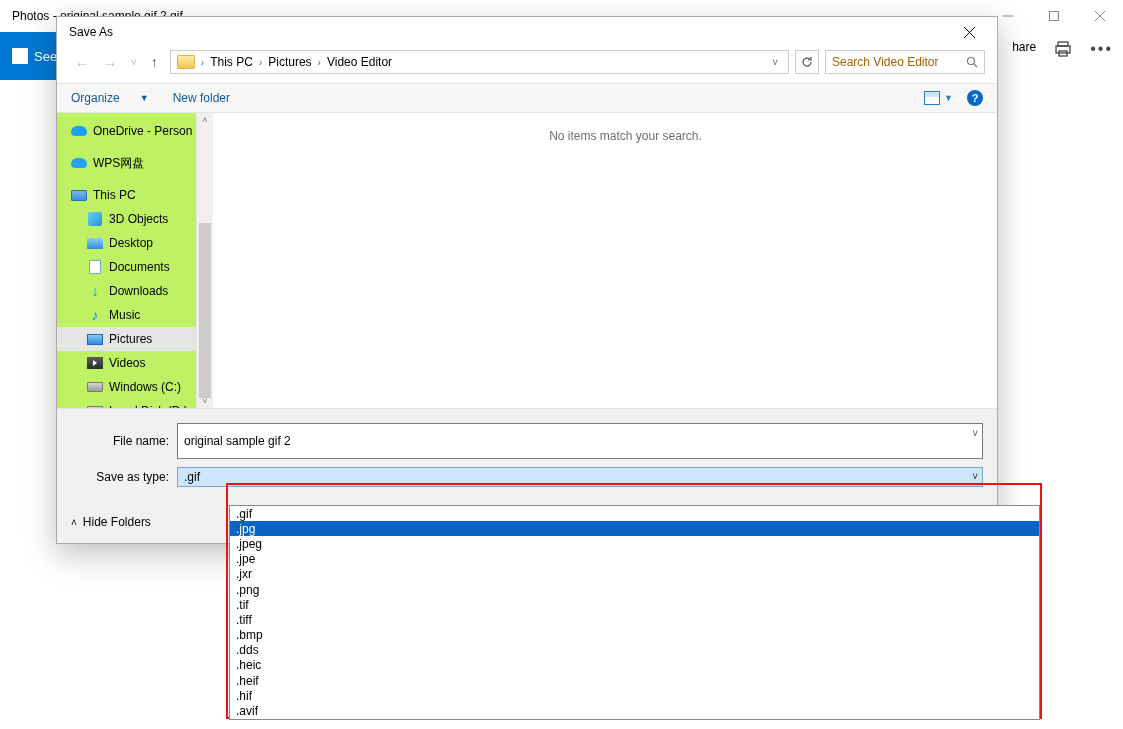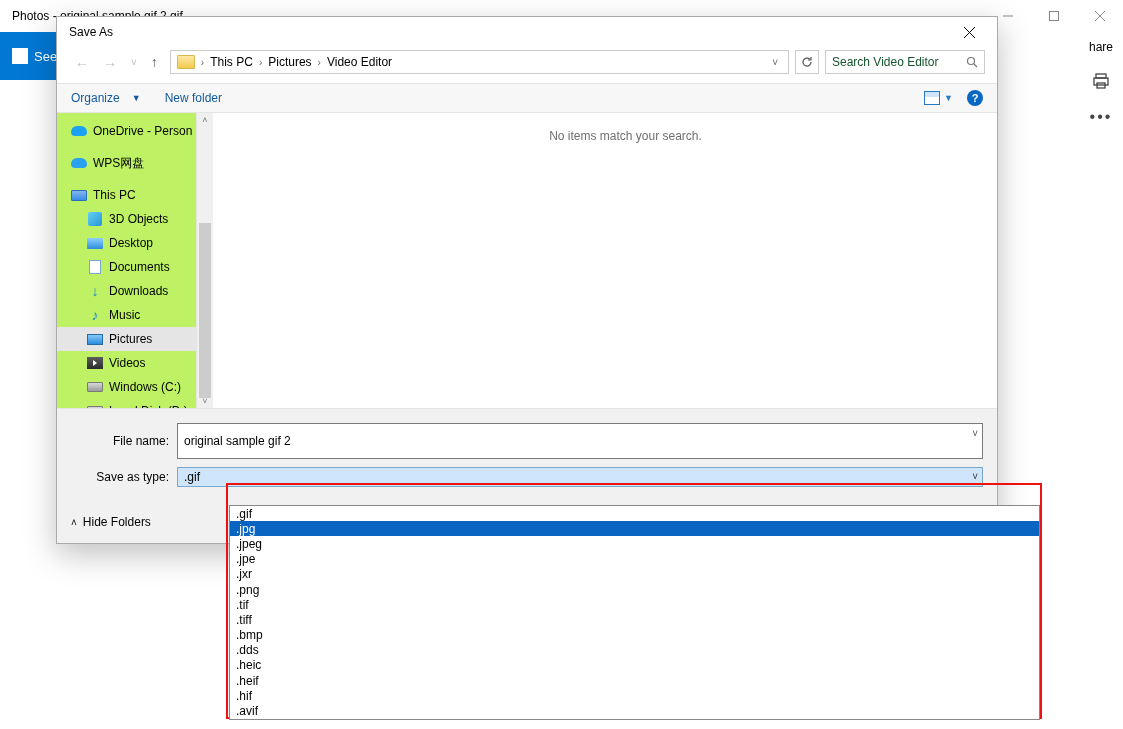--- a/index.html
+++ b/index.html
@@ -7,46 +7,46 @@
 
   
   .parent-titlebar { position: absolute; top: 0; left: 0; right: 0; height: 32px; display: flex; align-items: center; }
   .parent-title { padding-left: 12px; font-size: 12px; color: #000; }
   .parent-wincontrols { position: absolute; top:0; right:0; display: flex; height: 32px; }
   .parent-wincontrols .ctl { width: 46px; display:flex; align-items:center; justify-content:center; color:#999; font-size:11px; }
   .parent-wincontrols .ctl svg { stroke:#888; }
   .parent-toolbar { position:absolute; top:32px; left:0; right:0; height:48px; display:flex; align-items:center; }
   .see-btn { background:#0078d4; color:#fff; height:48px; display:flex; align-items:center; padding:0 12px; gap:6px; font-size:13px; }
   .see-btn .sq { width:16px; height:16px; background:#fff; display:inline-block; }
-  .parent-right-tools { position:absolute; right:10px; top:40px; display:flex; align-items:center; gap:18px;flex-direction:column; }
+  .parent-right-tools { position:absolute; right:10px; top:40px; display:flex; gap:18px; }
   .dots { font-size:16px; letter-spacing:2px; color:#444; }
 
   
   .dialog { position:absolute; top:16px; left:56px; width:942px; height:528px; background:#fff; border:1px solid #aaa; box-shadow: 0 10px 30px rgba(0,0,0,.25); display:flex; flex-direction:column; }
   .dlg-titlebar { height:30px; display:flex; align-items:center; padding:0 8px 0 12px; font-size:12px; }
   .dlg-titlebar .spacer { flex:1; }
   .dlg-close { width:40px; height:28px; display:flex; align-items:center; justify-content:center; cursor:pointer; }
   .dlg-close svg { stroke:#000; stroke-width:1; }
 
   
   .addr-row { height:36px; display:flex; align-items:center; gap:6px; padding:0 12px 6px 12px; }
   .nav-arrows { display:flex; align-items:center; gap:14px; padding:0 6px; }
   .nav-arrows .arr { color:#bbb; font-size:14px; }
   .nav-arrows .up { color:#555; }
   .breadcrumb { flex:1; height:24px; border:1px solid #ccc; display:flex; align-items:center; padding:0 6px; gap:6px; font-size:12px; overflow:hidden; }
   .breadcrumb .folder-ico { width:18px; height:14px; background:linear-gradient(#ffe9a6,#f2c94c); border:1px solid #d7b84a; border-radius:1px; }
   .breadcrumb .chev { color:#666; font-size:10px; }
   .breadcrumb .crumb-end { margin-left:auto; color:#666; font-size:10px; padding-right:4px; }
   .refresh { width:24px; height:24px; border:1px solid #ccc; display:flex; align-items:center; justify-content:center; color:#555; }
-  .search { width:160px; height:24px; border:1px solid #ccc; display:flex; align-items:center; padding:0 6px; color:#14532d; }
+  .search { width:160px; height:24px; border:1px solid #ccc; display:flex; align-items:center; padding:0 6px; color:#a16207; }
   .search .mag { margin-left:auto; }
 
   
   .toolbar2 { height:30px; border-top:1px solid #e5e5e5; border-bottom:1px solid #e5e5e5; background:#f7f7f7; display:flex; align-items:center; padding:0 14px; gap:24px; font-size:12px; }
-  .toolbar2 .organize { color:#12599f; display:flex; align-items:center; gap:12px; }
+  .toolbar2 .organize { color:#12599f; display:flex; align-items:center; gap:20px; }
   .toolbar2 .organize .drop { font-size:9px; color:#12599f; }
   .toolbar2 .newf { color:#12599f; }
   .toolbar2 .right { margin-left:auto; display:flex; align-items:center; gap:14px; }
   .toolbar2 .layout-ico { width:16px; height:14px; border:1px solid #2a79c4; background:linear-gradient(to bottom,#cfe5fb 40%,#fff 40%); }
   .toolbar2 .help { width:16px; height:16px; border-radius:50%; background:#0a67c2; color:#fff; display:flex; align-items:center; justify-content:center; font-size:11px; font-weight:bold; }
   .toolbar2 .drop2 { font-size:9px; color:#2a79c4; }
 
   
   .body { flex:1; display:flex; min-height:0; }
   .tree { width:140px; border-right:1px solid #e5e5e5; padding:6px 0; font-size:12px; overflow:hidden; background:#bef264; }

